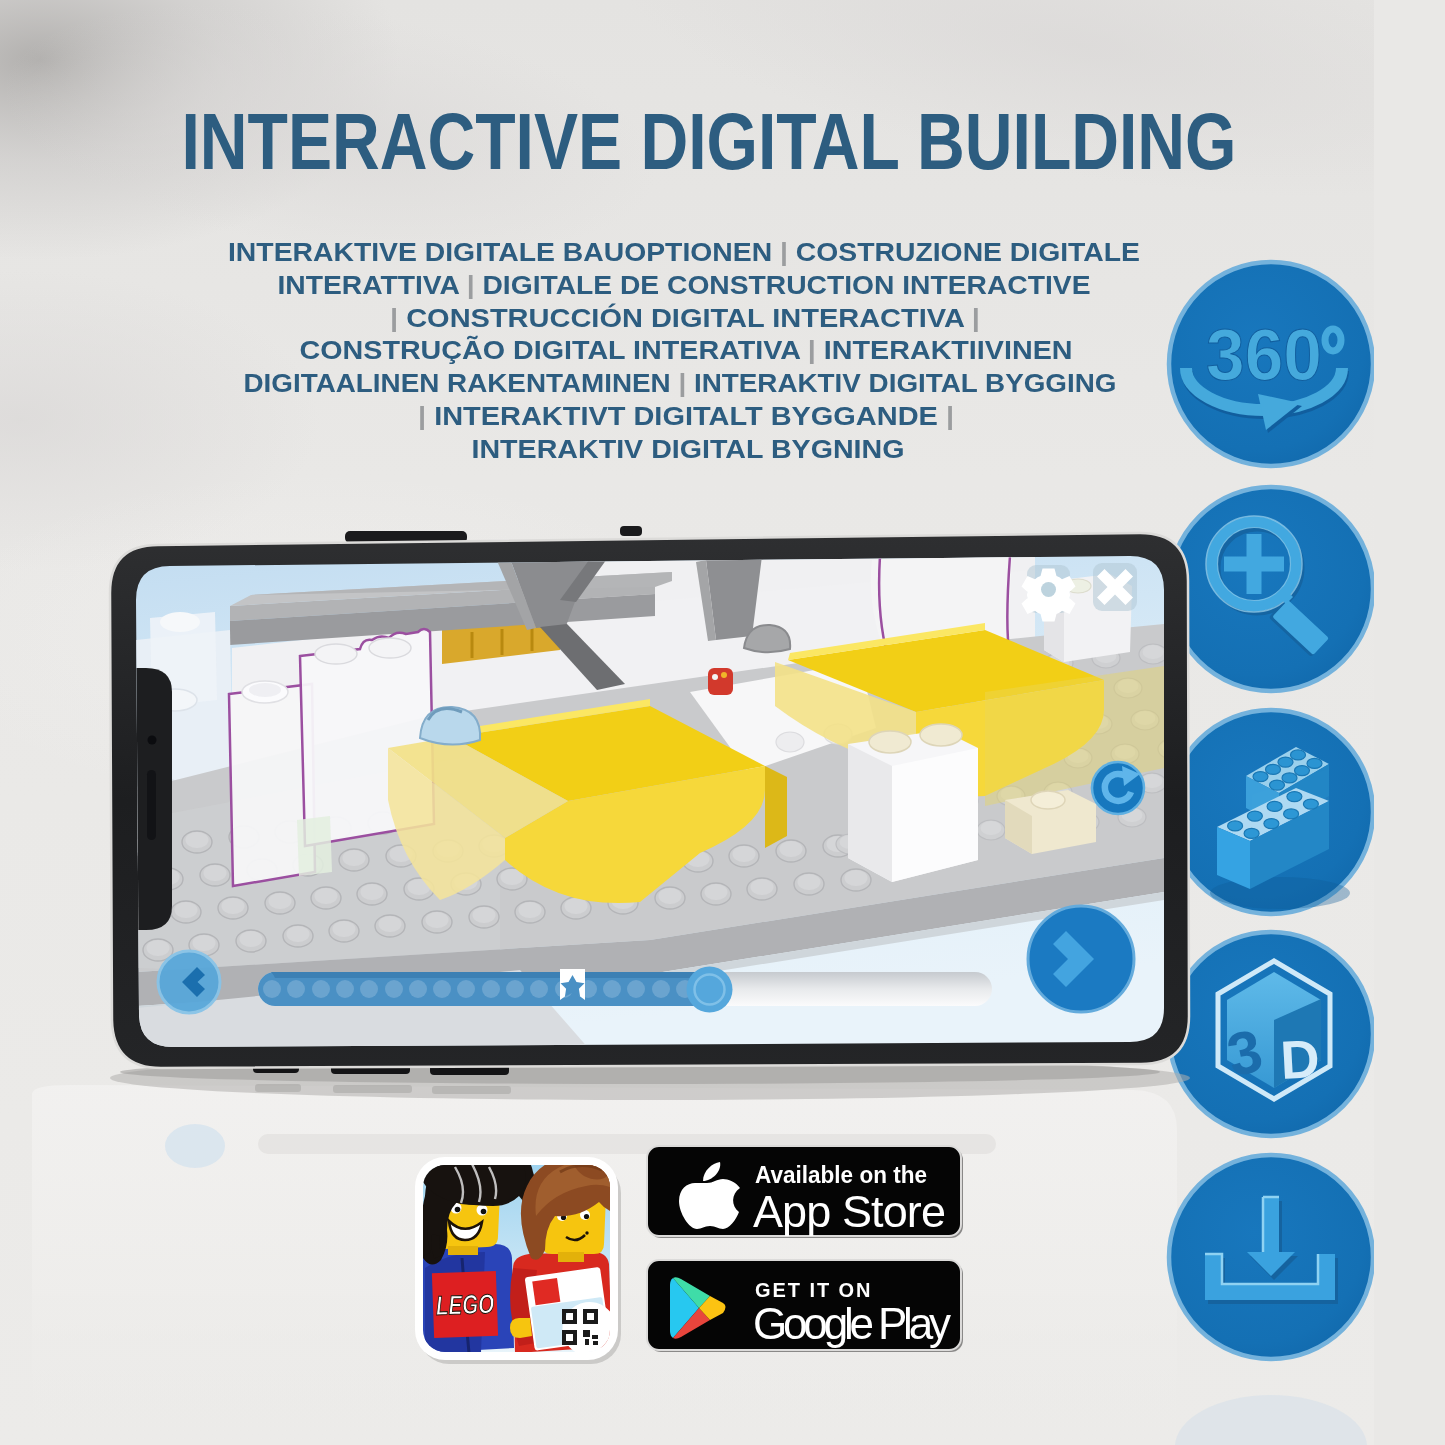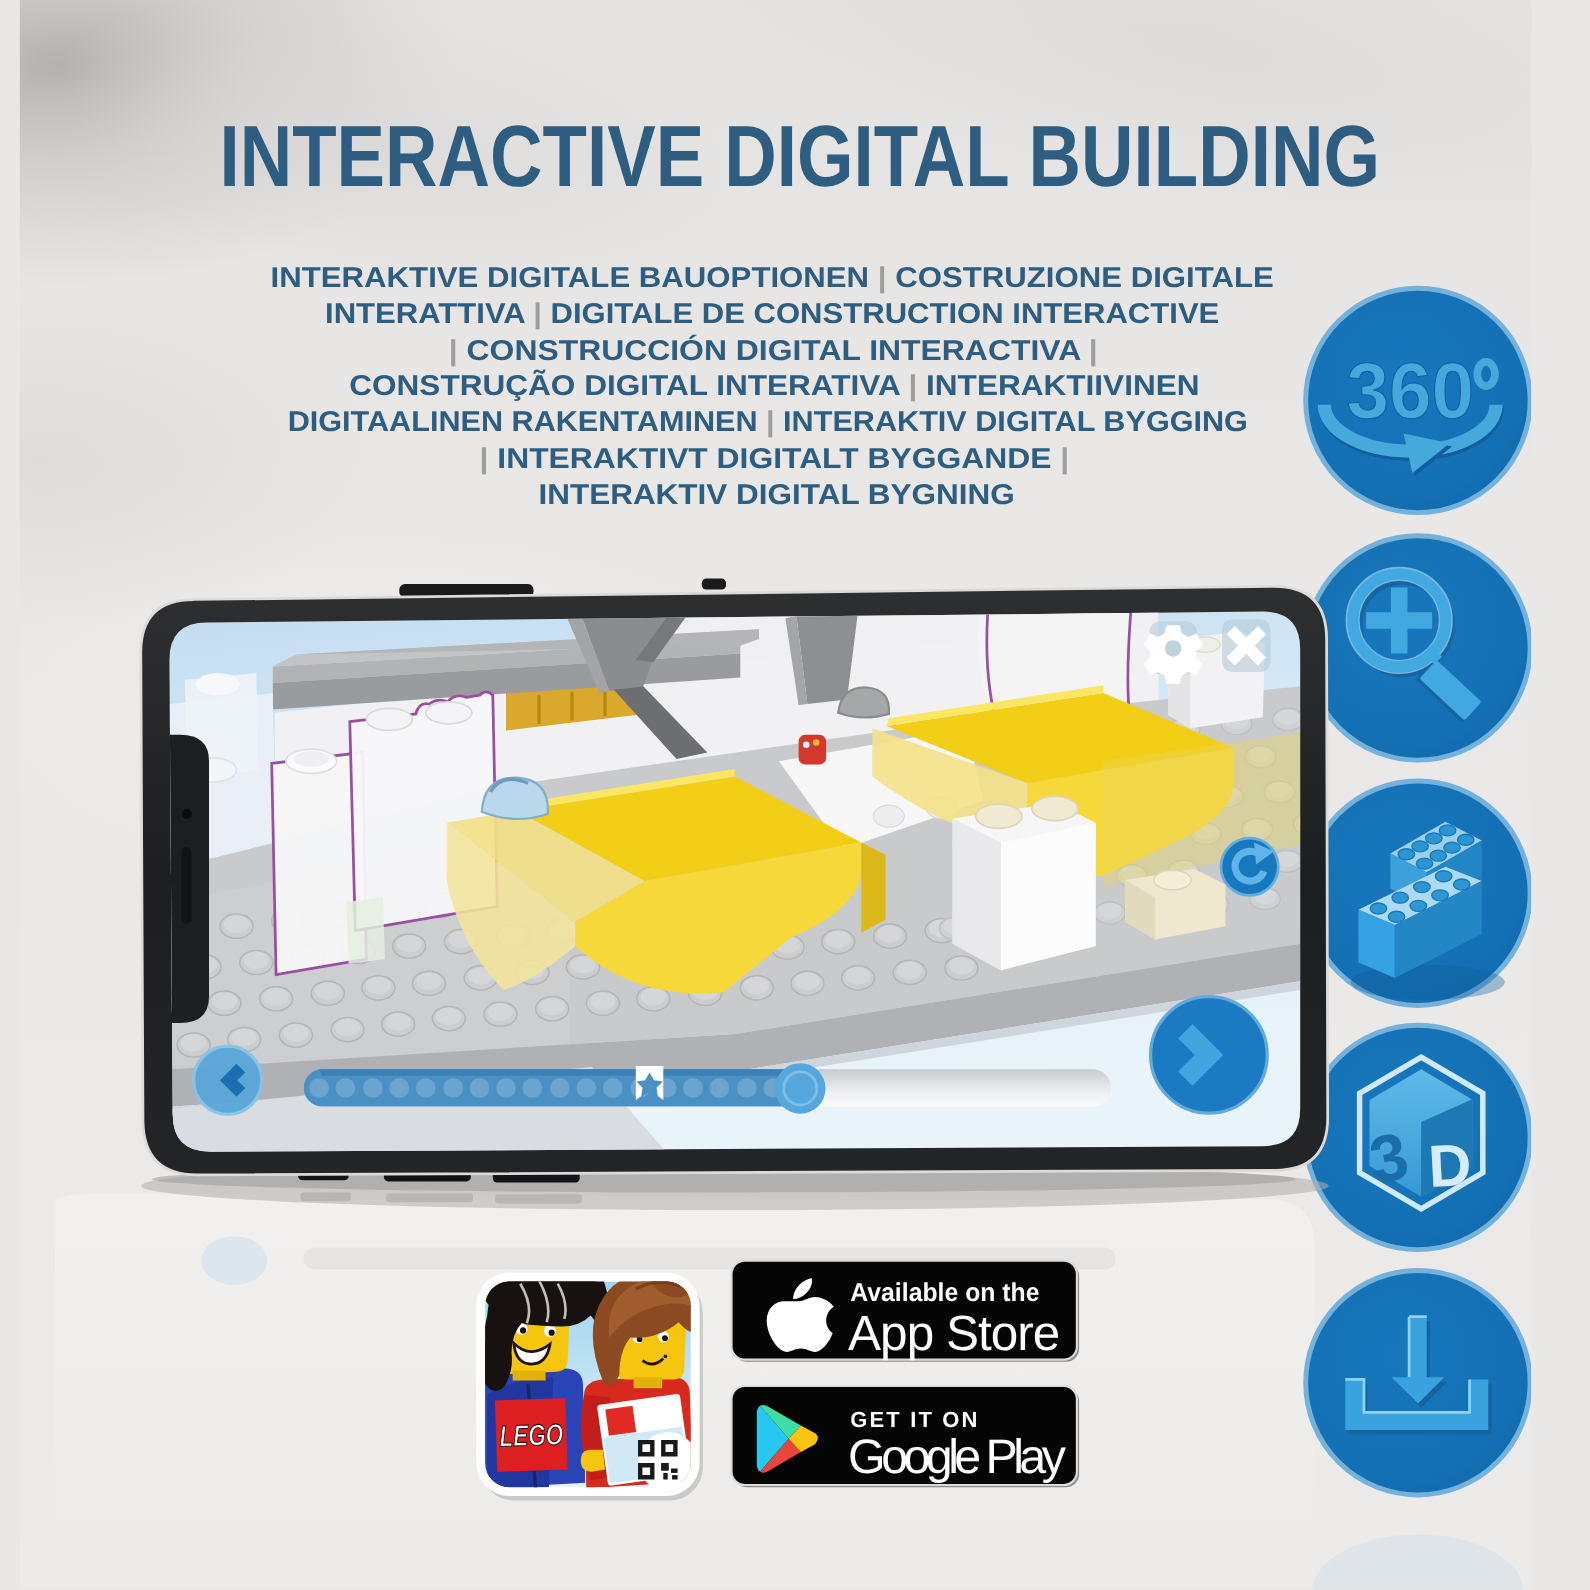--- a/index.html
+++ b/index.html
@@ -1,16 +1,16 @@
 <!DOCTYPE html>
 <html><head>
 <meta charset="utf-8">
 <style>
 html,body{margin:0;padding:0;background:#e9e8e6;font-family:"Liberation Sans",sans-serif;}
-#page{position:relative;width:1374px;height:1445px;overflow:hidden;padding-left:18px;}
+#page{position:relative;width:1374px;height:1445px;overflow:hidden;}
 svg{display:block;}
 </style>
 </head>
 <body>
 <div id="page">
 <svg width="1445" height="1445" viewBox="0 0 1445 1445" xmlns="http://www.w3.org/2000/svg">
 <defs>
 <linearGradient id="bgg" x1="0" y1="0" x2="0" y2="1">
   <stop offset="0" stop-color="#e4e3e1"></stop>
   <stop offset="0.33" stop-color="#e9e8e6"></stop>

